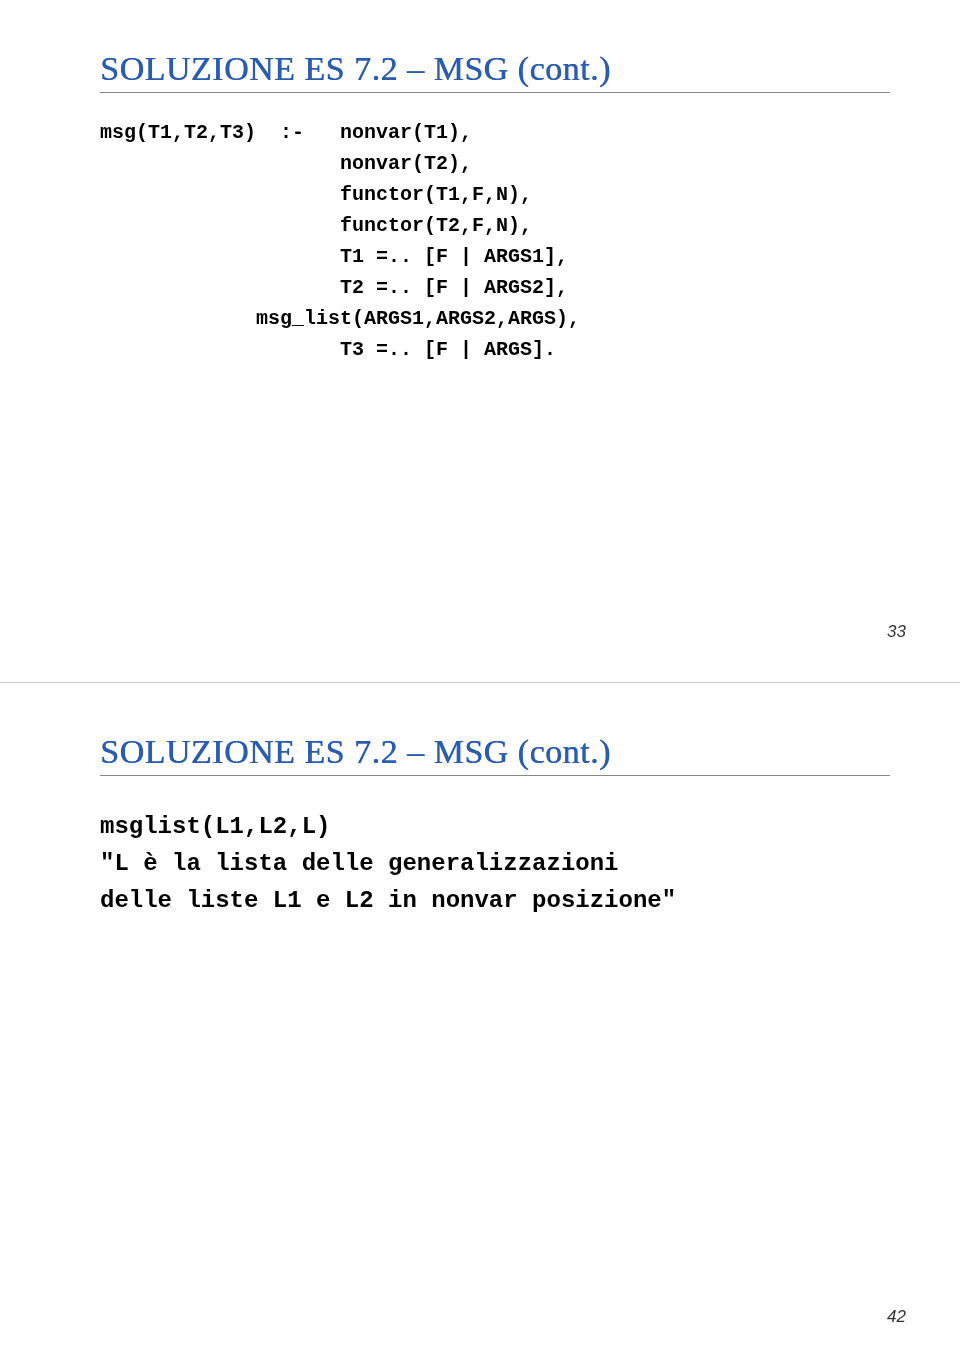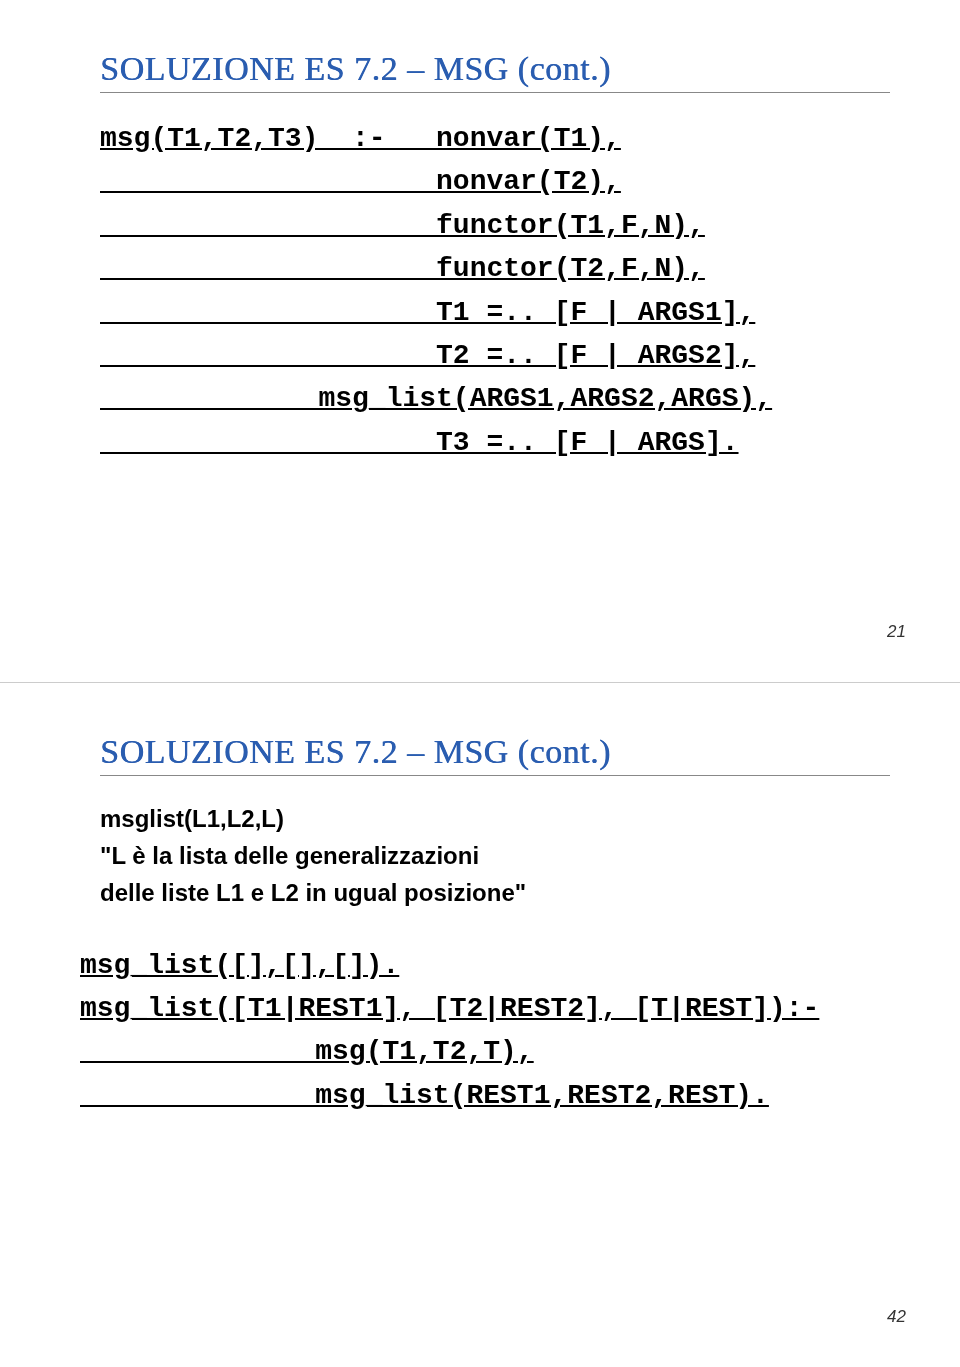--- a/index.html
+++ b/index.html
@@ -41,29 +41,28 @@
     padding-bottom: 4px;
     text-shadow: 0.5px 0 0 #2a5db0;
   }
   .title-underline {
     border-bottom: 1px solid #888888;
     height: 0;
   }
   .code-block {
     margin: 24px 70px 0 100px;
     font-family: "Courier New", Courier, monospace;
-    font-size: 28px;
+    font-size: 20px;
     line-height: 1.55;
     white-space: pre;
     font-weight: bold;
-    text-decoration: underline;
   }
   .desc-block {
-    margin: 24px 70px 0 100px;
-    font-family: Liberation Sans, sans-serif;
+    margin: 32px 70px 0 100px;
+    font-family: Liberation Mono, monospace;
     font-size: 24px;
     line-height: 1.55;
     font-weight: bold;
   }
   .desc-block .justified {
     text-align: justify;
   }
   .desc-block .head {
     margin-bottom: 0;
   }
@@ -90,36 +89,32 @@
 
     <div class="code-block">msg(T1,T2,T3)  :-   nonvar(T1),
                     nonvar(T2),
                     functor(T1,F,N),
                     functor(T2,F,N),
                     T1 =.. [F | ARGS1],
                     T2 =.. [F | ARGS2],
              msg_list(ARGS1,ARGS2,ARGS),
                     T3 =.. [F | ARGS].</div>
 
-    <div class="page-num">21</div>
+    <div class="page-num">33</div>
   </div>
 
   <div class="slide slide2">
     <div class="title-wrap">
       <div class="title">SOLUZIONE ES 7.2 – MSG (cont.)</div>
       <div class="title-underline"></div>
     </div>
 
     <div class="desc-block">
       <div class="head">msglist(L1,L2,L)</div>
       <div class="justified">"L è la lista delle generalizzazioni</div>
-      <div>delle liste L1 e L2 in ugual posizione"</div>
+      <div>delle liste L1 e L2 in nonvar posizione"</div>
     </div>
 
-    <div class="code-block" style="margin-top:32px; margin-left:80px;">msg_list([],[],[]).
-msg_list([T1|REST1], [T2|REST2], [T|REST]):-
-              msg(T1,T2,T),
-              msg_list(REST1,REST2,REST).</div>
 
     <div class="page-num">42</div>
   </div>
 
 </div>
 
 </body></html>

